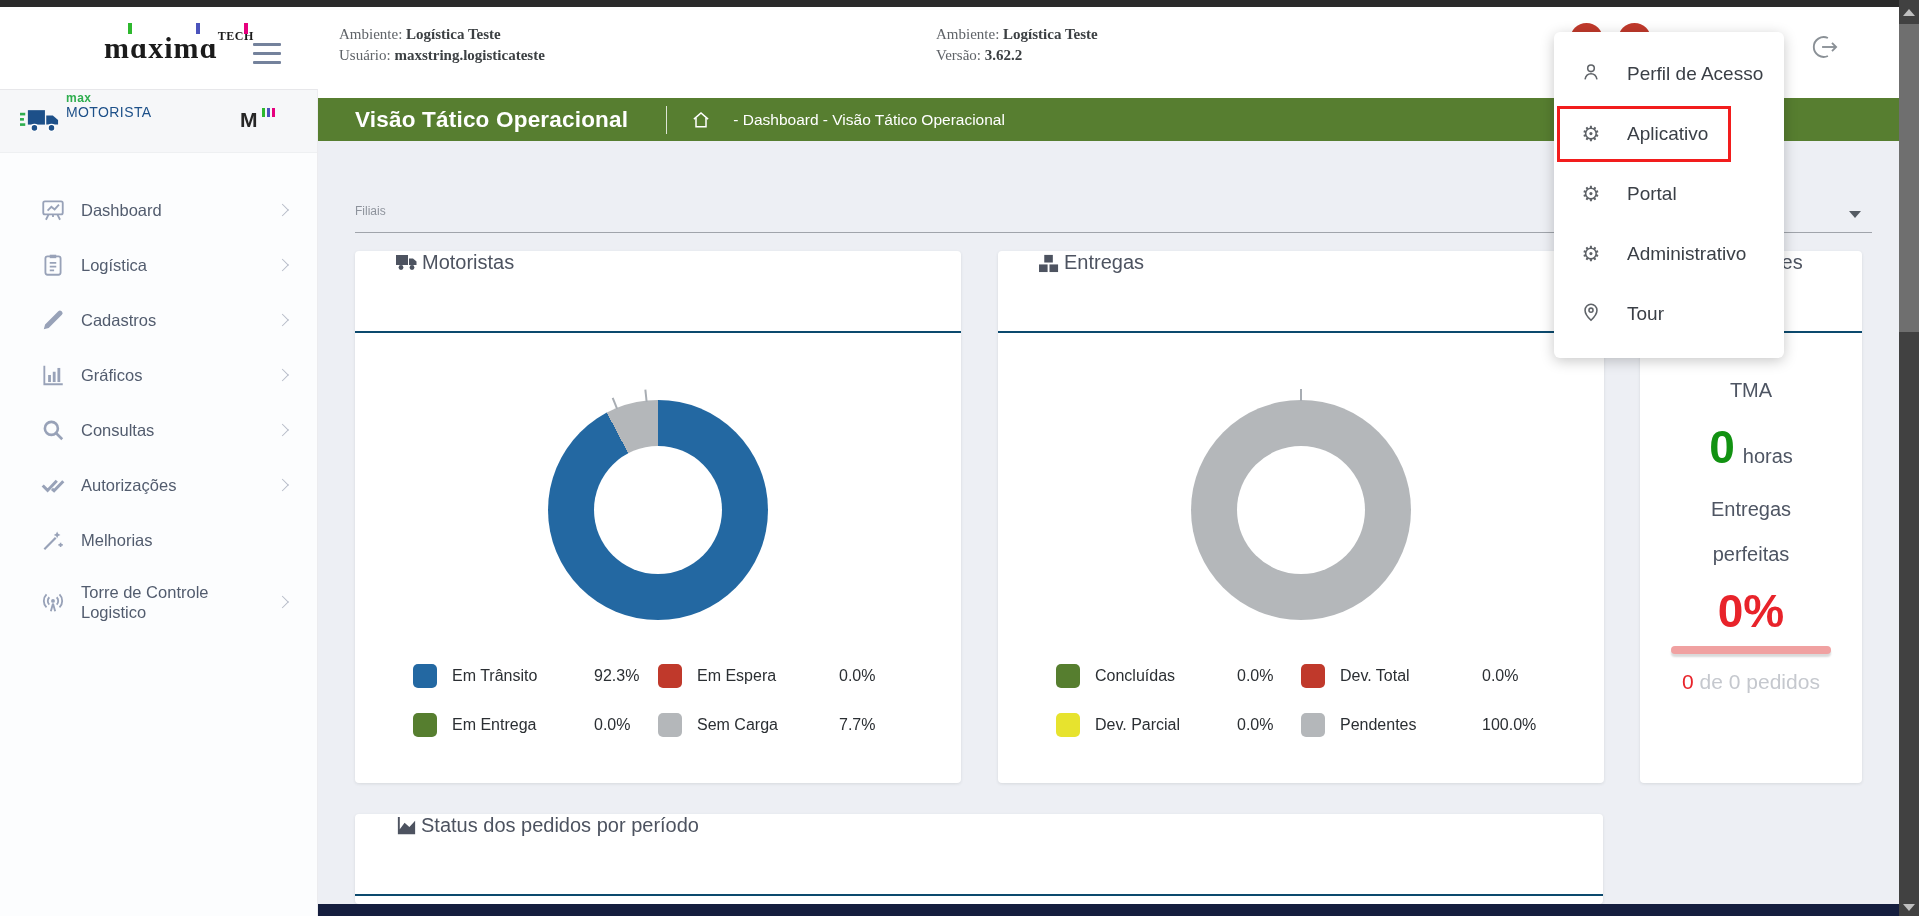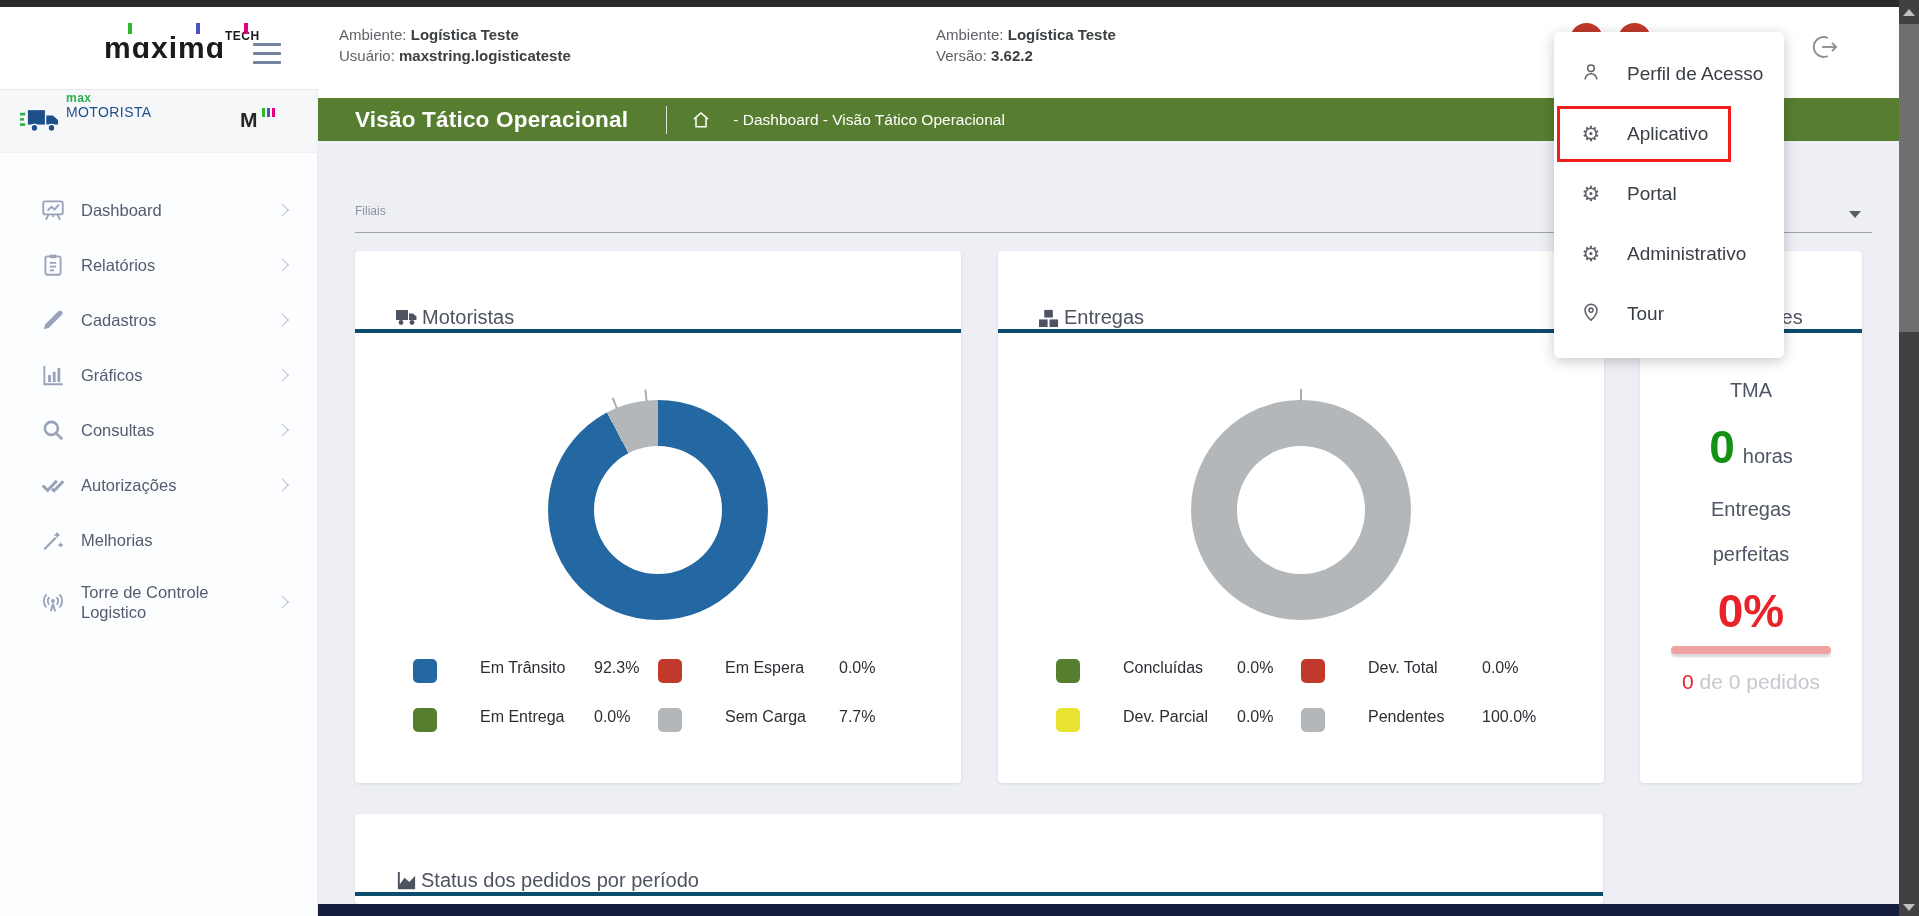--- a/index.html
+++ b/index.html
@@ -4,21 +4,21 @@
 <style>
   * { box-sizing: border-box; margin: 0; padding: 0; }
   html,body { width:1919px; height:916px; overflow:hidden;
     font-family:"Liberation Sans","DejaVu Sans",sans-serif; background:#edeff4; }
   .stage { position:relative; width:1919px; height:916px; }
 
   
   .top-strip { position:absolute; left:0; top:0; width:1919px; height:7px; background:#2b2b2b; z-index:90; }
 
   
-  .header { position:absolute; left:0; top:7px; width:1899px; height:91px; background:#fff; z-index:10; }
+  .header { position:absolute; left:0; top:7px; width:1899px; height:91px; background:#fff; z-index:10;font-family:Liberation Serif, serif; }
   .logo { position:absolute; left:104px; top:22px; width:150px; height:46px; }
   .brand { font-size:30px; font-weight:700; color:#1b1b1b; letter-spacing:1px; }
   .brand-sup { font-size:12px; font-weight:700; color:#1b1b1b; vertical-align:18px; letter-spacing:.5px; }
   .tick { position:absolute; width:4px; height:11px; top:-6px; }
   .tick.green { left:24px; background:#2eb82e; }
   .tick.blue  { left:92px; background:#4b53bc; }
   .tick.pink  { left:140px; background:#e6007e; }
   .hamburger { position:absolute; left:253px; top:36px; width:28px; height:22px; cursor:pointer; }
   .hamburger span { display:block; width:28px; height:3px; background:#74829c; margin-bottom:6px; border-radius:1px; }
   .hinfo { position:absolute; top:17px; font-size:15px; color:#5f6368; line-height:21px; }
@@ -57,38 +57,38 @@
   .crumb { margin-left:22px; color:#fff; font-size:15.5px; }
 
   
   .main { position:absolute; left:318px; top:141px; width:1581px; height:763px; background:#edeff4; z-index:5; overflow:hidden; }
   .filiais-label { position:absolute; left:37px; top:63px; font-size:12px; color:#8e939c; cursor:pointer; }
   .filiais-line { position:absolute; left:37px; top:91px; width:1517px; height:1px; background:#a0a4ab; }
   .filiais-caret { position:absolute; left:1531px; top:70px; width:0; height:0;
     border-left:6px solid transparent; border-right:6px solid transparent; border-top:7px solid #555b63; cursor:pointer; }
 
   .card { position:absolute; background:#fff; border-radius:4px; box-shadow:0 1px 3px rgba(60,64,67,.12); }
-  .card-header { position:relative; height:82px; border-bottom:4px solid #0c4a6e; display:flex; align-items:flex-end; }
+  .card-header { position:relative; height:82px; border-bottom:2px solid #0c4a6e; display:flex; align-items:flex-start; }
   .card-title { font-size:20px; color:#4d5360; display:flex; align-items:center; margin-left:40px; }
   .card-title svg { margin-right:3px; }
   .card-moto { left:37px; top:110px; width:606px; height:532px; }
   .card-entr { left:680px; top:110px; width:606px; height:532px; }
   .card-ind  { left:1322px; top:110px; width:222px; height:532px; }
   .card-status { left:37px; top:673px; width:1248px; height:90px; }
   .card-ind .card-header { justify-content:center; }
   .card-ind .card-title { margin-left:0; }
 
   .donut { position:absolute; left:193px; top:149px; width:220px; height:220px; border-radius:50%; }
   .donut-hole { position:absolute; left:46px; top:46px; width:128px; height:128px; border-radius:50%; background:#fff; }
   .dtick { position:absolute; left:calc(50% - 1px); bottom:50%; width:2px; height:121px;
     transform-origin:center bottom; background:linear-gradient(to top, transparent 109px, #a8adb3 109px); }
 
   .legend { position:absolute; left:0; top:408px; width:100%; display:grid;
     grid-template-columns:245px 245px; justify-content:center; row-gap:16px; }
-  .legend-item { display:flex; align-items:flex-start; height:33px;gap:28px; }
+  .legend-item { display:flex; align-items:center; height:33px; }
   .swatch { width:24px; height:24px; border-radius:5px; flex:0 0 24px; }
   .l-label { margin-left:15px; font-size:16px; color:#2b2f33; flex:1; }
   .l-value { width:64px; font-size:16px; color:#2b2f33; }
 
   .ind-body { position:absolute; left:0; top:82px; width:100%; text-align:center; color:#4e5563; }
   .ind-tma { margin-top:46px; font-size:20px; }
   .ind-hours { margin-top:18px; font-size:20px; }
   .ind-hours b { font-size:46px; font-weight:700; color:#129212; margin-right:8px; }
   .ind-l1 { margin-top:24px; font-size:20px; }
   .ind-l2 { margin-top:22px; font-size:20px; }
@@ -183,21 +183,21 @@
         </svg>
         <span class="nav-label">Dashboard</span>
         <span class="chev"></span>
       </div>
       <div class="nav-item">
         <svg class="nav-ico" viewBox="0 0 24 24" fill="none" stroke="#98a2b8" stroke-width="1.7">
           <rect x="5" y="4" width="14" height="17" rx="2"></rect>
             <rect x="9" y="2.5" width="6" height="3.2" fill="#98a2b8" stroke="none"></rect>
           <path d="M9 10h6M9 13.5h6M9 17h4"></path>
         </svg>
-        <span class="nav-label">Relatórios</span>
+        <span class="nav-label">Logística</span>
         <span class="chev"></span>
       </div>
       <div class="nav-item">
         <svg class="nav-ico" viewBox="0 0 24 24">
           <path d="M3.5 20.5l1.2-4.4L16.9 3.9a2.1 2.1 0 0 1 3 0l.3.3a2.1 2.1 0 0 1 0 3L8 19.4l-4.5 1.1z" fill="#98a2b8"></path>
         </svg>
         <span class="nav-label">Cadastros</span>
         <span class="chev"></span>
       </div>
       <div class="nav-item">

